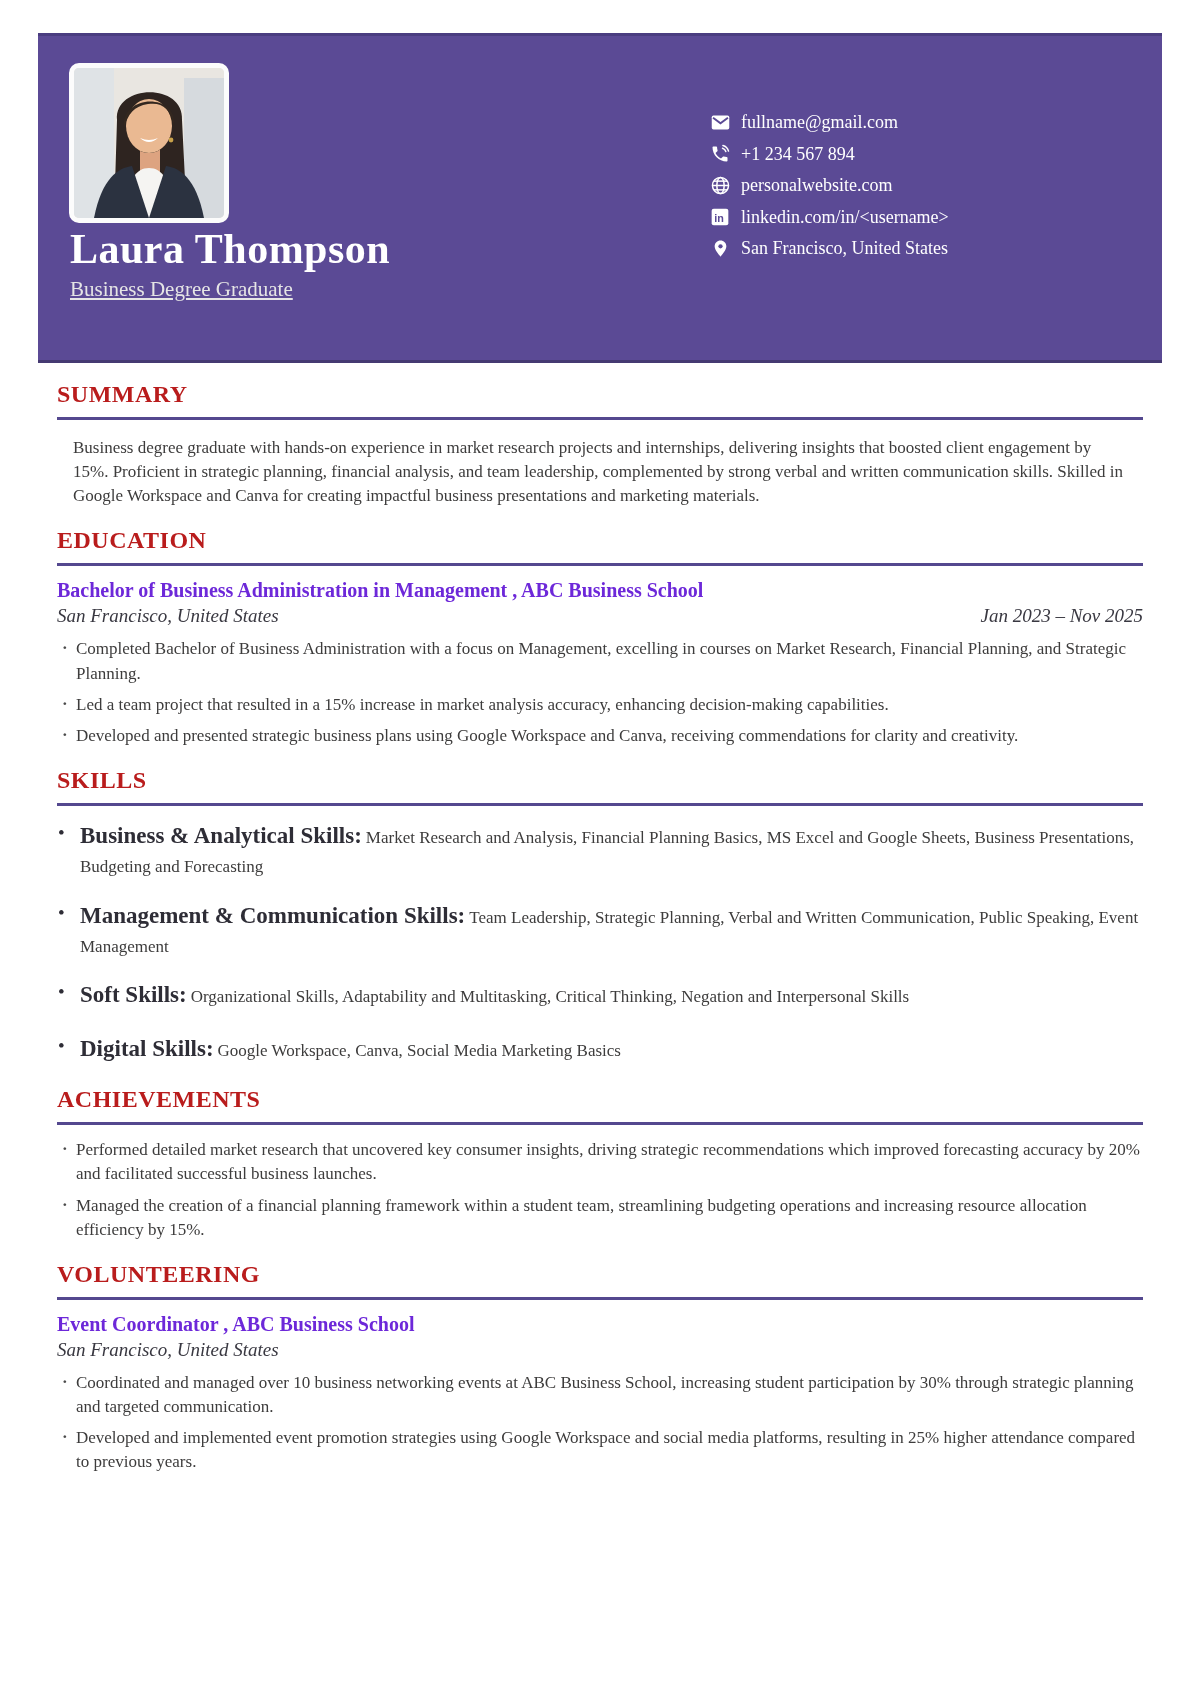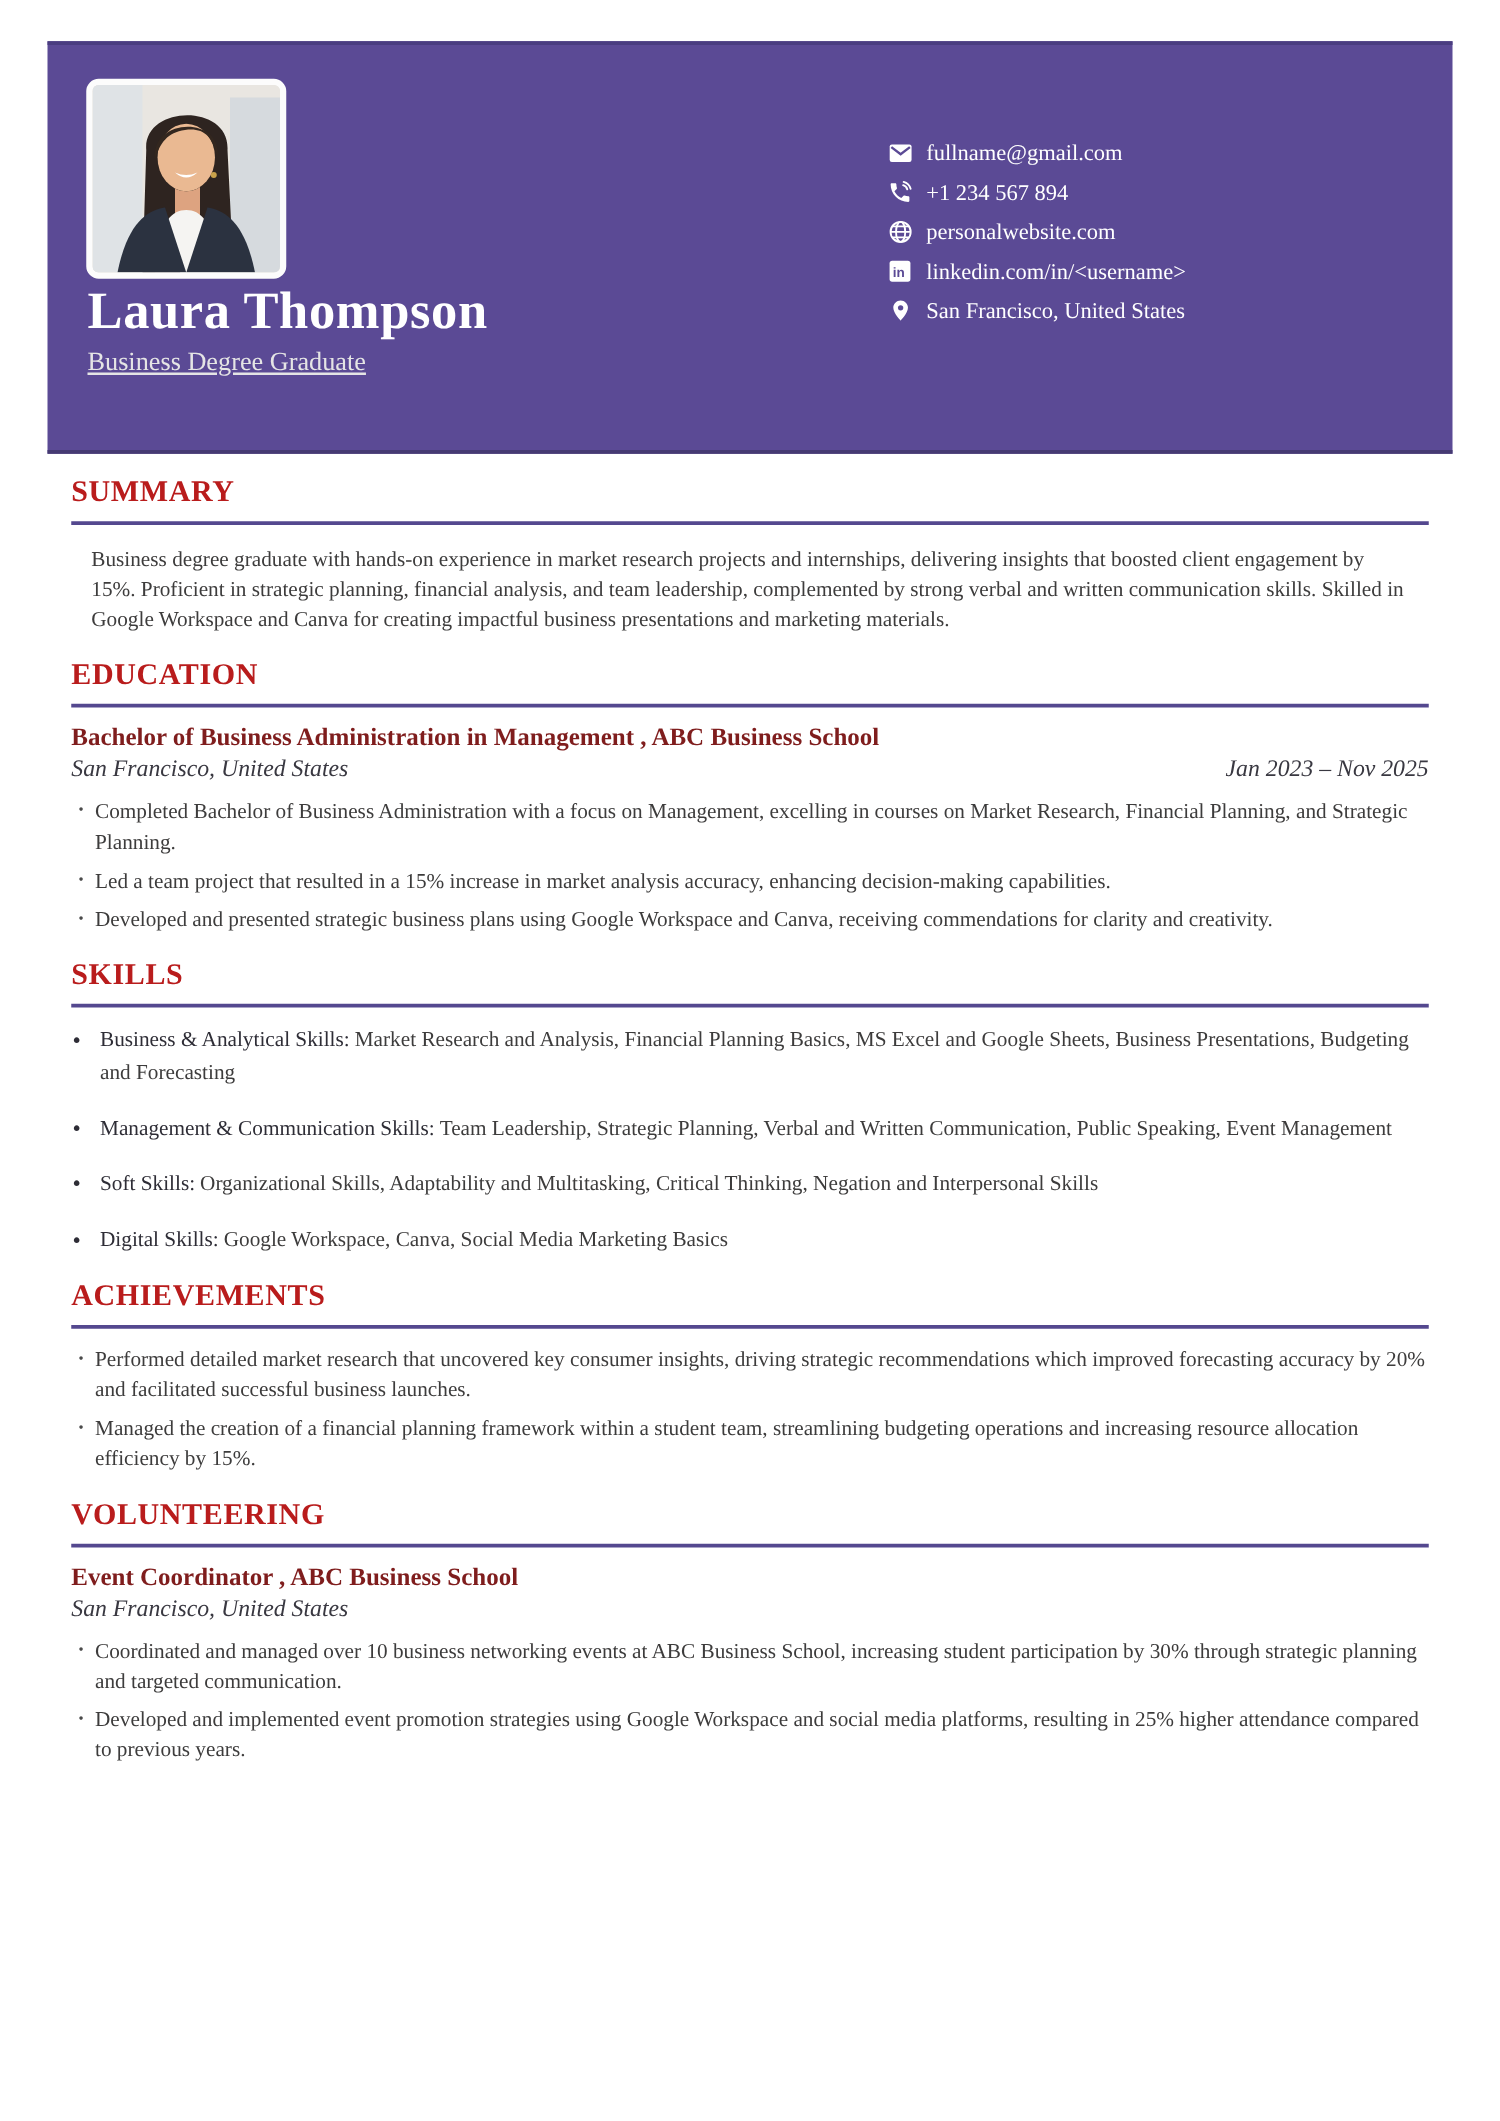--- a/index.html
+++ b/index.html
@@ -34,32 +34,32 @@
   .sec { margin-top:19px; }
   .sec.first { margin-top:18px; }
   .sec h2 {
     margin:0 0 9px 0; font-size:24px; font-weight:700;
     color:#b91c1c; letter-spacing:.5px;
   }
   .rule { height:3px; background:#54488f; border:none; margin:0 0 13px 0; }
 
   .body-text { font-size:17px; line-height:1.42; margin:16px; color:#3d3c3c; }
 
-  .entry-title { margin:2px 0 3px 0; font-size:20px; font-weight:700; color:#7f1d1d; }
+  .entry-title { margin:2px 0 3px 0; font-size:20px; font-weight:700; color:#6d28d9; }
   .entry-meta { display:flex; justify-content:space-between; align-items:baseline;
     font-style:italic; font-size:19px; color:#393841; margin-bottom:10px; }
 
   ul.dots { list-style:none; margin:0; padding:0; font-size:17px; line-height:1.42; }
   ul.dots li { position:relative; padding-left:19px; margin-bottom:7px; }
   ul.dots li::before { content:"·"; position:absolute; left:5px; top:-1px; color:#4a4a4a; font-weight:700; }
 
   ul.skills { list-style:none; margin:4px 0 0 0; padding:0; }
   ul.skills li { position:relative; padding-left:23px; margin-bottom:19px; font-size:17px; line-height:1.52; }
   ul.skills li::before { content:"•"; position:absolute; left:1px; top:0px; color:#2e2d36; font-size:19px; }
-  .skill-label { font-weight:400; font-size:17px; color:#2e2d36; margin-right:4px; }
+  .skill-label { font-weight:700; font-size:23px; color:#2e2d36; margin-right:4px; }
 </style>
 </head>
 <body>
 
 <div class="page">
 
   <header class="hero">
 
     <div class="photo-frame">
       <svg viewBox="0 0 150 150">

